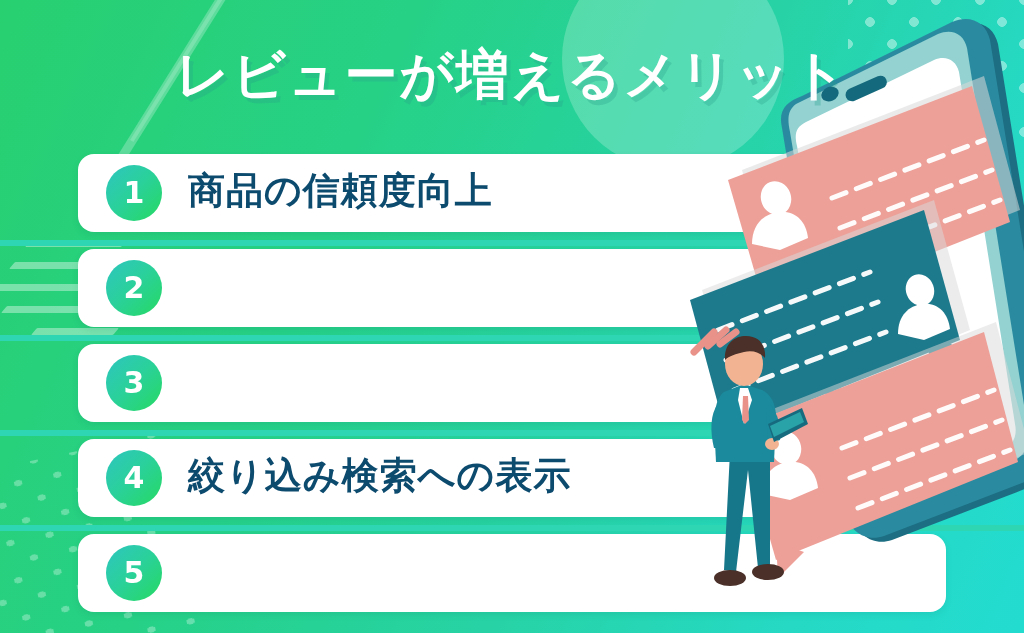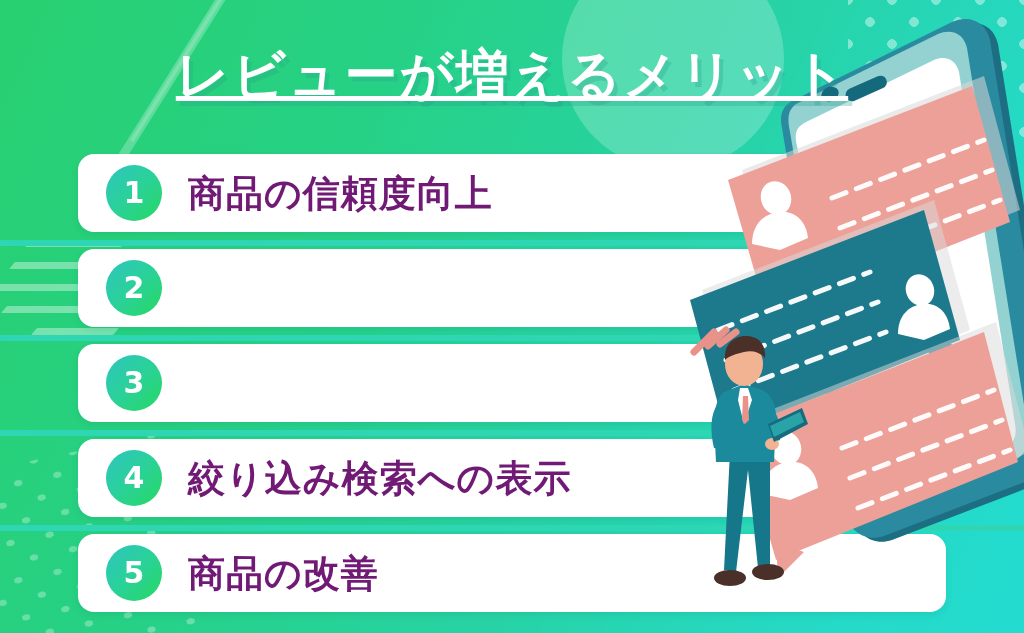--- a/index.html
+++ b/index.html
@@ -82,21 +82,20 @@
     text-align:center;
     color:#ffffff;
     font-size:53px;
     font-weight:bold;
     letter-spacing:2px;
     line-height:1.1;
     text-shadow:4px 5px 0 rgba(40,160,140,0.30);
     font-family:"DejaVu Sans", sans-serif;
     z-index:6;
     white-space:nowrap;
-    text-decoration:underline;
   }
 
   
   .list {
     position:absolute;
     left:78px; top:154px;
     width:868px;
     z-index:4;
   }
   .row {
@@ -124,27 +123,27 @@
     font-size:30px;
     font-weight:bold;
     display:flex;
     align-items:center;
     justify-content:center;
     line-height:1;
     font-family:"DejaVu Sans", sans-serif;
   }
   .row-text {
     margin-left:26px;
-    color:#701a75;
+    color:#0c4a6e;
     font-size:37px;
     font-weight:bold;
     letter-spacing:1px;
     line-height:1;
     white-space:nowrap;
-    font-family:Liberation Sans, sans-serif;
+    font-family:Liberation Mono, monospace;
   }
   .sep {
     position:absolute;
     left:-78px; top:86px;
     width:1024px; height:6px;
     background:#2ed6b4;
   }
 
   
   .illus {
@@ -206,21 +205,20 @@
       <div class="card">
         <div class="badge">4</div>
         <div class="row-text">絞り込み検索への表示</div>
       </div>
       <div class="sep"></div>
     </div>
 
     <div class="row">
       <div class="card">
         <div class="badge">5</div>
-        <div class="row-text">商品の改善</div>
       </div>
     </div>
 
   </div>
 
   <svg class="illus" viewBox="0 0 340 633">
     <defs>
       <clipPath id="phoneClip">
         <path d="M118 96 L268 22 C286 14 302 22 306 40 L370 438 C374 458 364 474 346 480 L200 536 C182 542 166 532 162 514 L98 128 C94 110 102 102 118 96 Z"></path>
       </clipPath>

